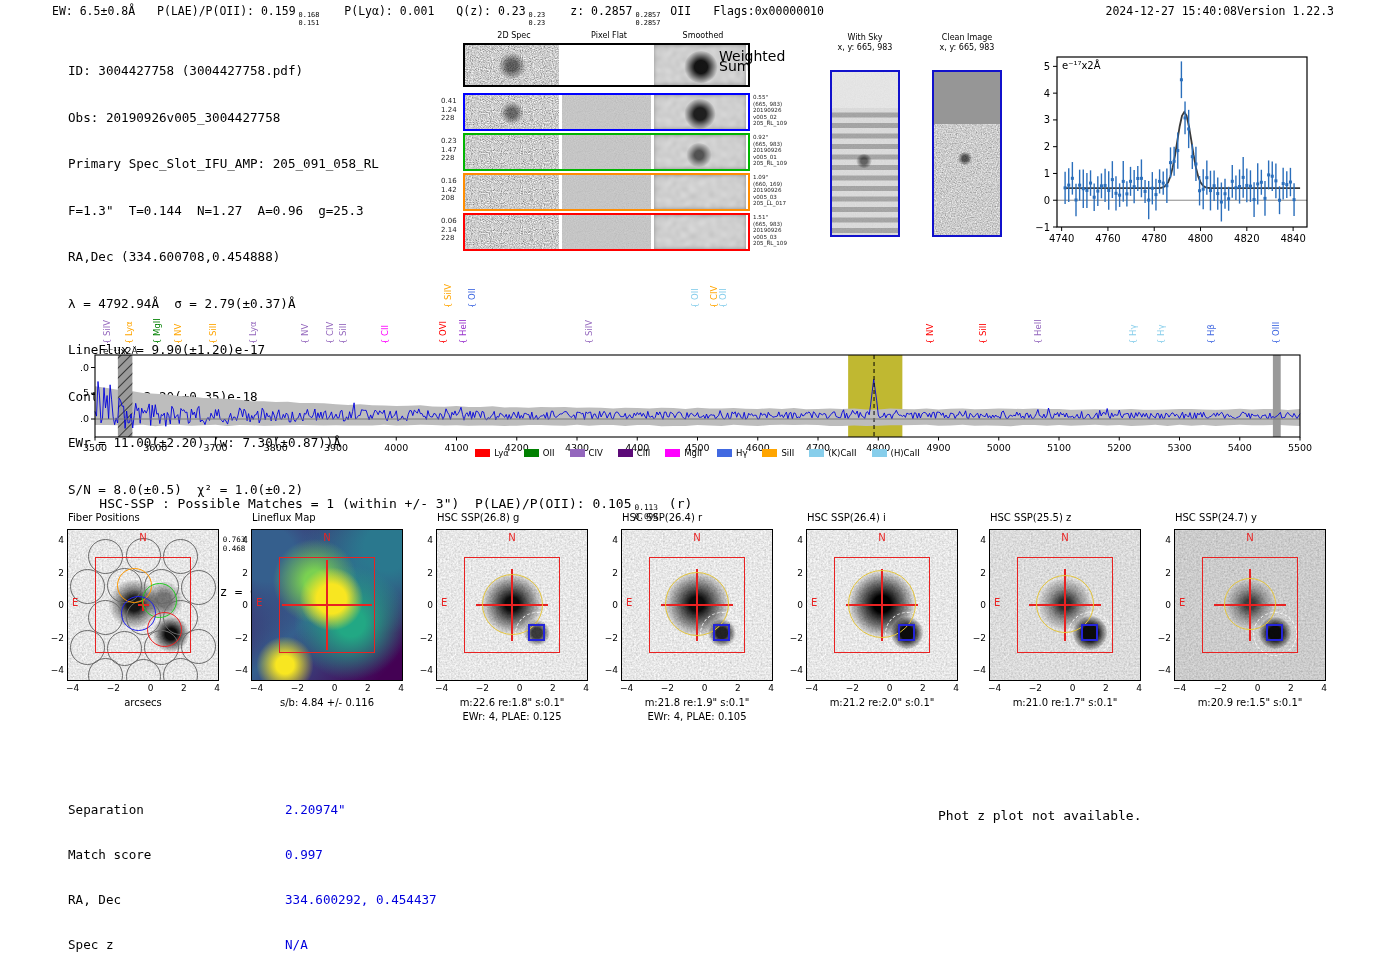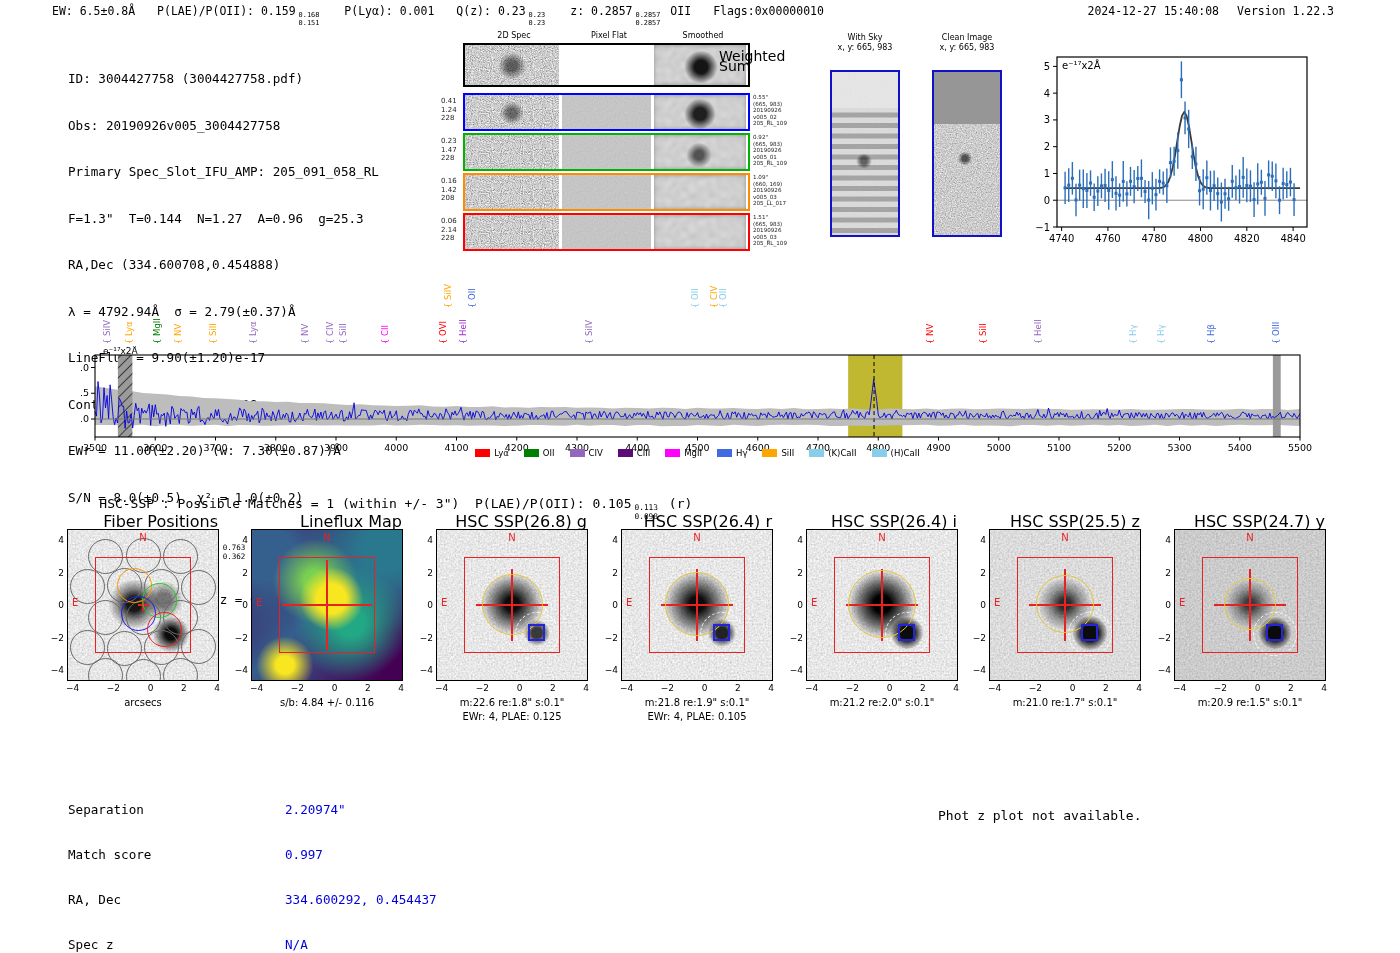--- a/index.html
+++ b/index.html
@@ -4,23 +4,23 @@
 <style>
   html,body{margin:0;padding:0;background:#fff}
   #page{position:relative;width:1400px;height:953px;background:#fff;color:#000;
         font-family:"DejaVu Sans",sans-serif;overflow:hidden}
   .abs{position:absolute}
   .mono{font-family:"DejaVu Sans Mono",monospace;white-space:pre}
   .frac{display:inline-flex;flex-direction:column;align-items:flex-start;
         font-size:0.6em;line-height:1.08;vertical-align:-0.32em;margin:0 3px}
   
   #hdr{left:52px;top:4px;font-size:11.5px;display:flex;gap:22px}
-  #hdr2{right:66px;top:4px;font-size:11.5px;display:flex;gap:18px}
+  #hdr2{right:66px;top:4px;font-size:11.5px;display:flex;}
   
-  #info{left:68px;top:40px;font-size:12.6px;line-height:15.5px}
+  #info{left:68px;top:32px;font-size:12.6px;line-height:15.5px}
   
   .colhdr{top:31px;font-size:8px;text-align:center}
   .srow{left:463px;width:287px;display:flex;gap:3px;box-sizing:border-box;background:#fff}
   .srow>div{position:relative;height:100%;overflow:hidden;background:#8f8f8f}
   .p2d{width:94px}.pflat{width:89px}.psm{width:92px}
   .fillsvg{position:absolute;left:0;top:0;width:100%;height:100%}
   .blob{position:absolute;border-radius:50%}
   .rowleft{left:441px;width:20px;font-size:7px;line-height:8.6px;color:#222}
   .rowmeta{left:753px;width:64px;font-size:5.6px;line-height:6.6px;color:#222}
   .wsum{left:719px;top:52px;font-size:14px;line-height:9.5px}
@@ -33,21 +33,21 @@
         white-space:nowrap;font-size:8.5px;line-height:9px}
   
   #legend{left:95px;top:448px;width:1205px;display:flex;justify-content:center;gap:15px;
           font-size:8.5px;align-items:flex-start}
   .leg{display:inline-flex;align-items:center}
   .sw{display:inline-block;width:15px;height:8px;margin-right:4px}
   
   #hscline{left:68px;top:481px;font-size:13px}
   
   .cut{position:absolute;top:512px;width:178px;height:216px}
-  .cut-title{position:absolute;top:0;left:14px;width:150px;text-align:right;font-size:16px;white-space:nowrap}
+  .cut-title{position:absolute;top:0;left:14px;width:150px;text-align:left;font-size:10px;white-space:nowrap}
   .cut-y{position:absolute;left:-6px;top:18px;height:150px;width:18px;display:flex;
          flex-direction:column;justify-content:space-between;align-items:flex-end;
          padding:5px 2px;box-sizing:border-box;font-size:9px}
   .cut-img{position:absolute;left:14px;top:18px;width:150px;height:150px;
            outline:1px solid #000;overflow:hidden;background:#cfcfcf}
   .cut-x{position:absolute;left:12px;top:171px;width:154px;display:flex;
          justify-content:space-between;font-size:9px}
   .cut-cap{position:absolute;left:-12px;top:185px;width:202px;text-align:center;font-size:10px;white-space:nowrap}
   .cut-cap2{top:199px}
   .redbox{position:absolute;left:27px;top:27px;width:96px;height:96px;border:1.6px solid #e82222;box-sizing:border-box}
@@ -156,21 +156,21 @@
     <div>ID: 3004427758 (3004427758.pdf)</div>
     <div>Obs: 20190926v005_3004427758</div>
     <div>Primary Spec_Slot_IFU_AMP: 205_091_058_RL</div>
     <div>F=1.3"  T=0.144  N=1.27  A=0.96  g=25.3</div>
     <div>RA,Dec (334.600708,0.454888)</div>
     <div>λ = 4792.94Å  σ = 2.79(±0.37)Å</div>
     <div>LineFlux = 9.90(±1.20)e-17</div>
     <div>Cont(n) = 2.20(±0.35)e-18</div>
     <div>EWr = 11.00(±2.20) (w: 7.30(±0.87))Å</div>
     <div>S/N = 8.0(±0.5)  χ² = 1.0(±0.2)</div>
-    <div><span>P(LAE)/P(OII): 0.479</span><span class="frac"><span>0.763</span><span>0.362</span></span><span> (w: 0.191</span><span class="frac"><span>0.199</span><span>0.182</span></span><span>)</span></div>
+    <div><span>P(LAE)/P(OII): 0.479</span><span class="frac"><span>0.763</span><span>0.468</span></span><span> (w: 0.191</span><span class="frac"><span>0.199</span><span>0.182</span></span><span>)</span></div>
     <div>LyA z = 2.9426  OII z = 0.2857</div>
   </div>
 
   <div class="abs colhdr" style="left:465px;width:98px">2D Spec</div>
   <div class="abs colhdr" style="left:563px;width:92px">Pixel Flat</div>
   <div class="abs colhdr" style="left:656px;width:94px">Smoothed</div>
 
   <div class="abs srow" style="top:43px;height:44px;border:2px solid #000">
     <div class="p2d">
       <svg class="fillsvg" preserveAspectRatio="none">

